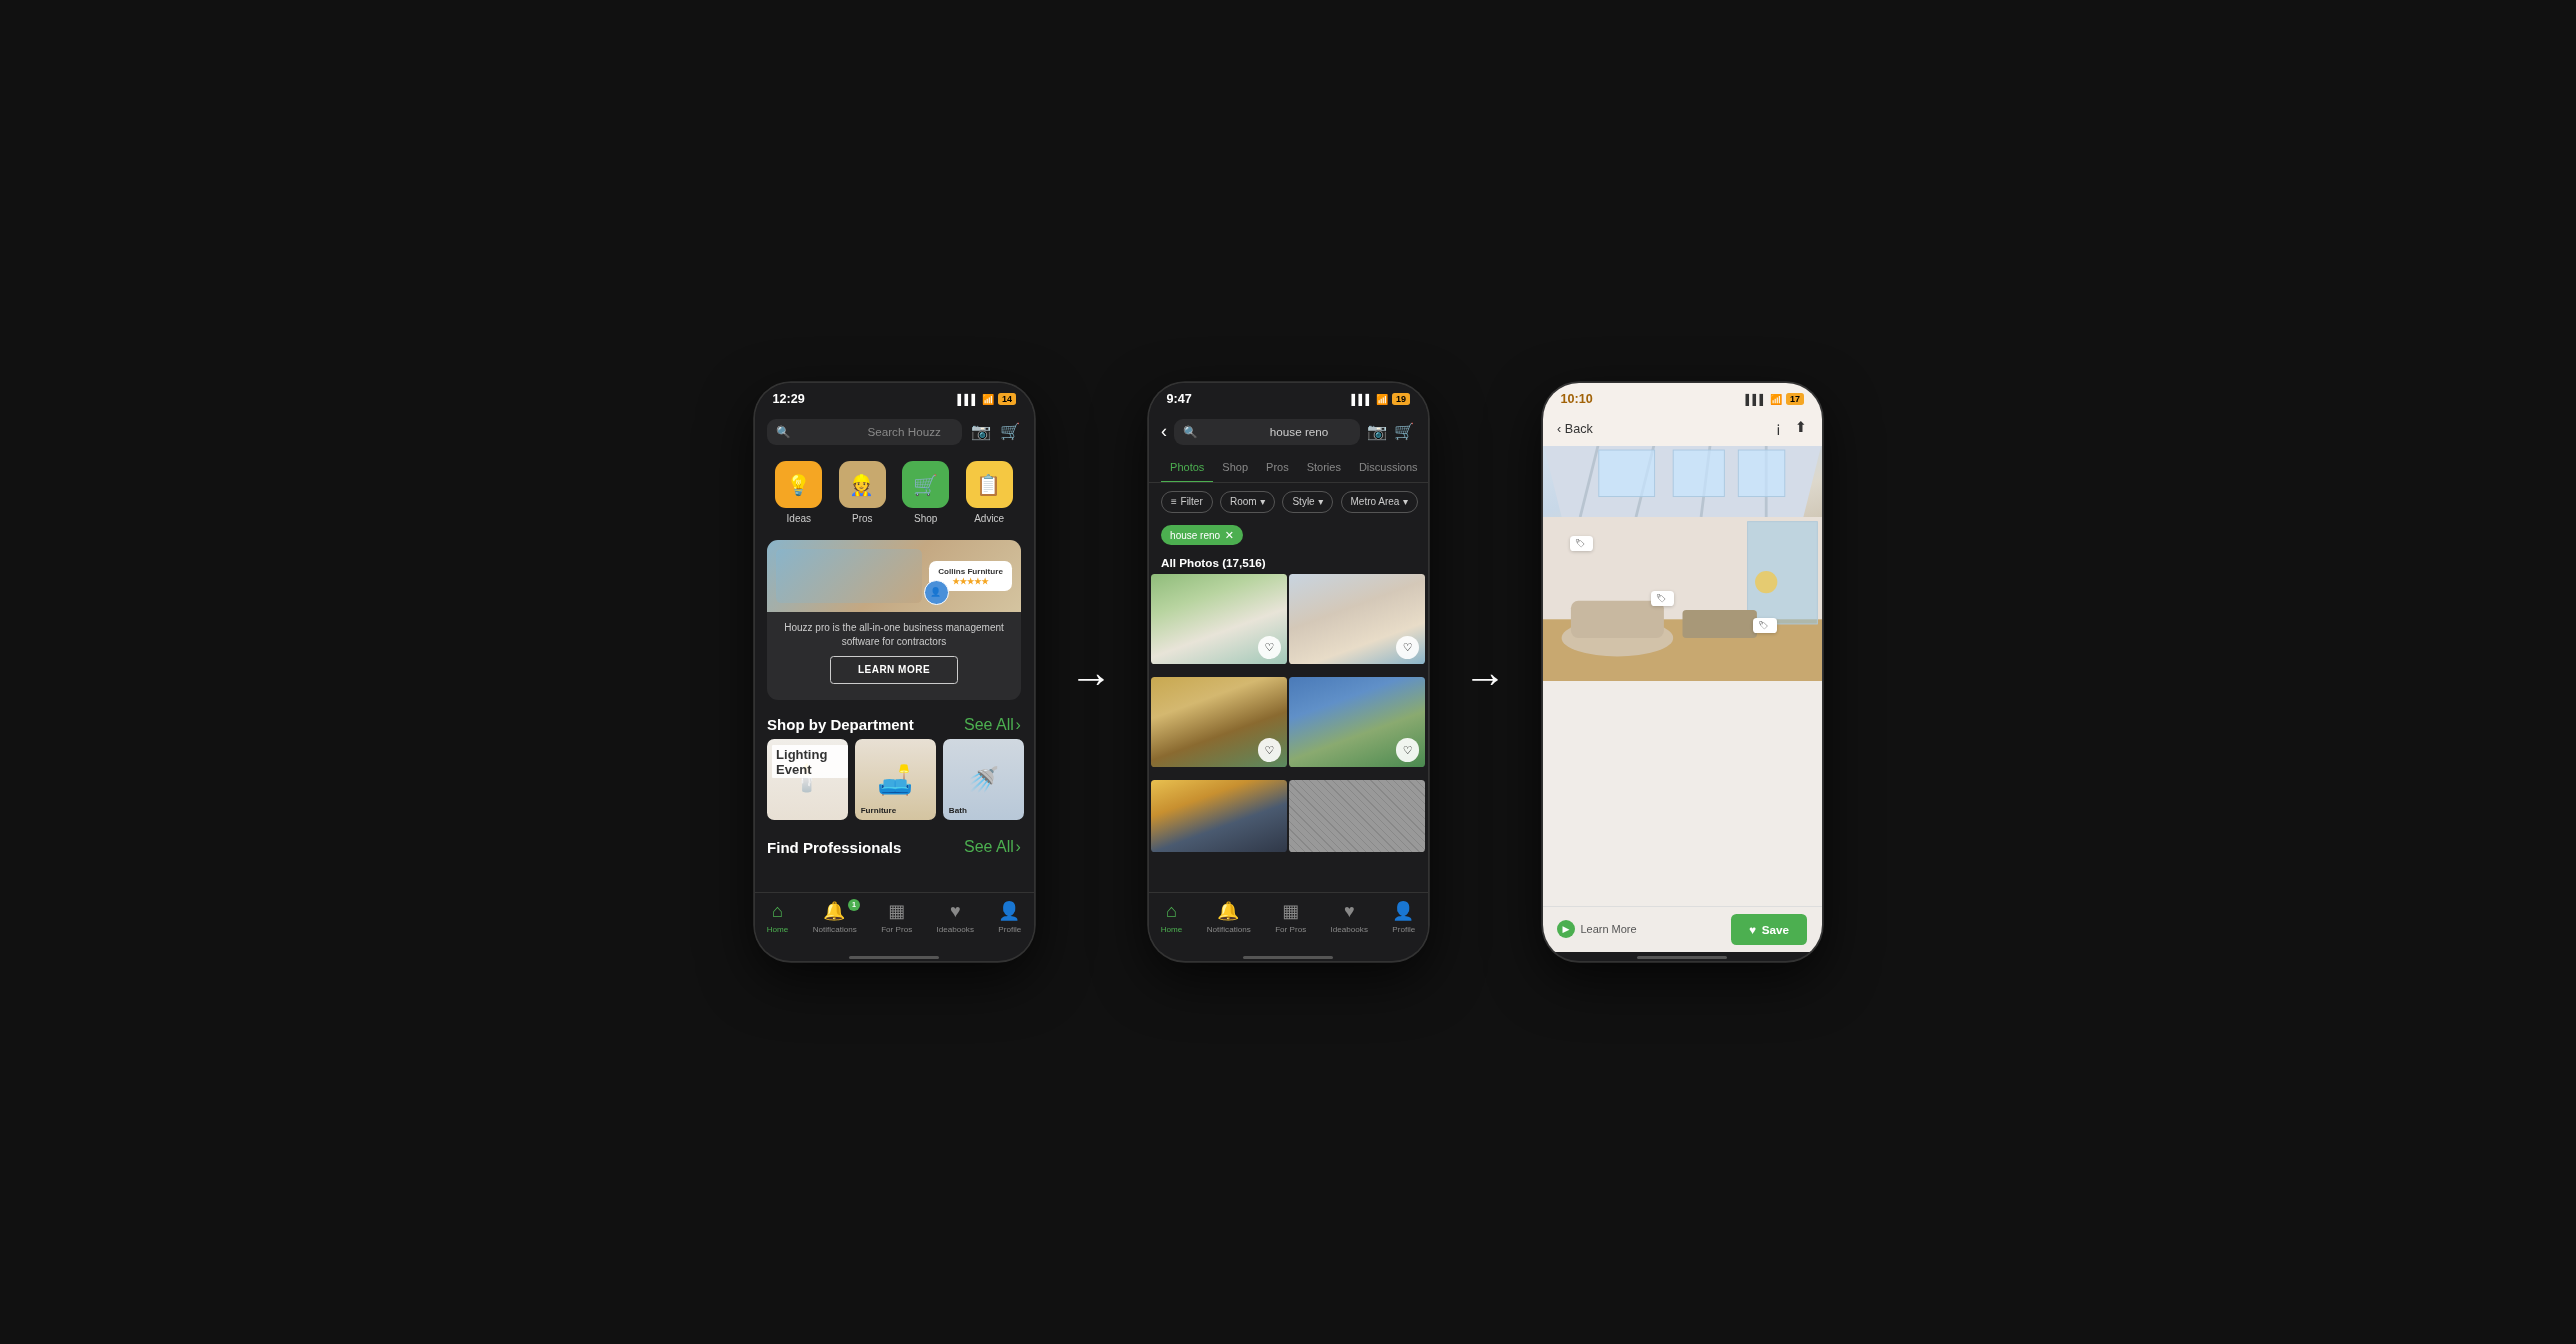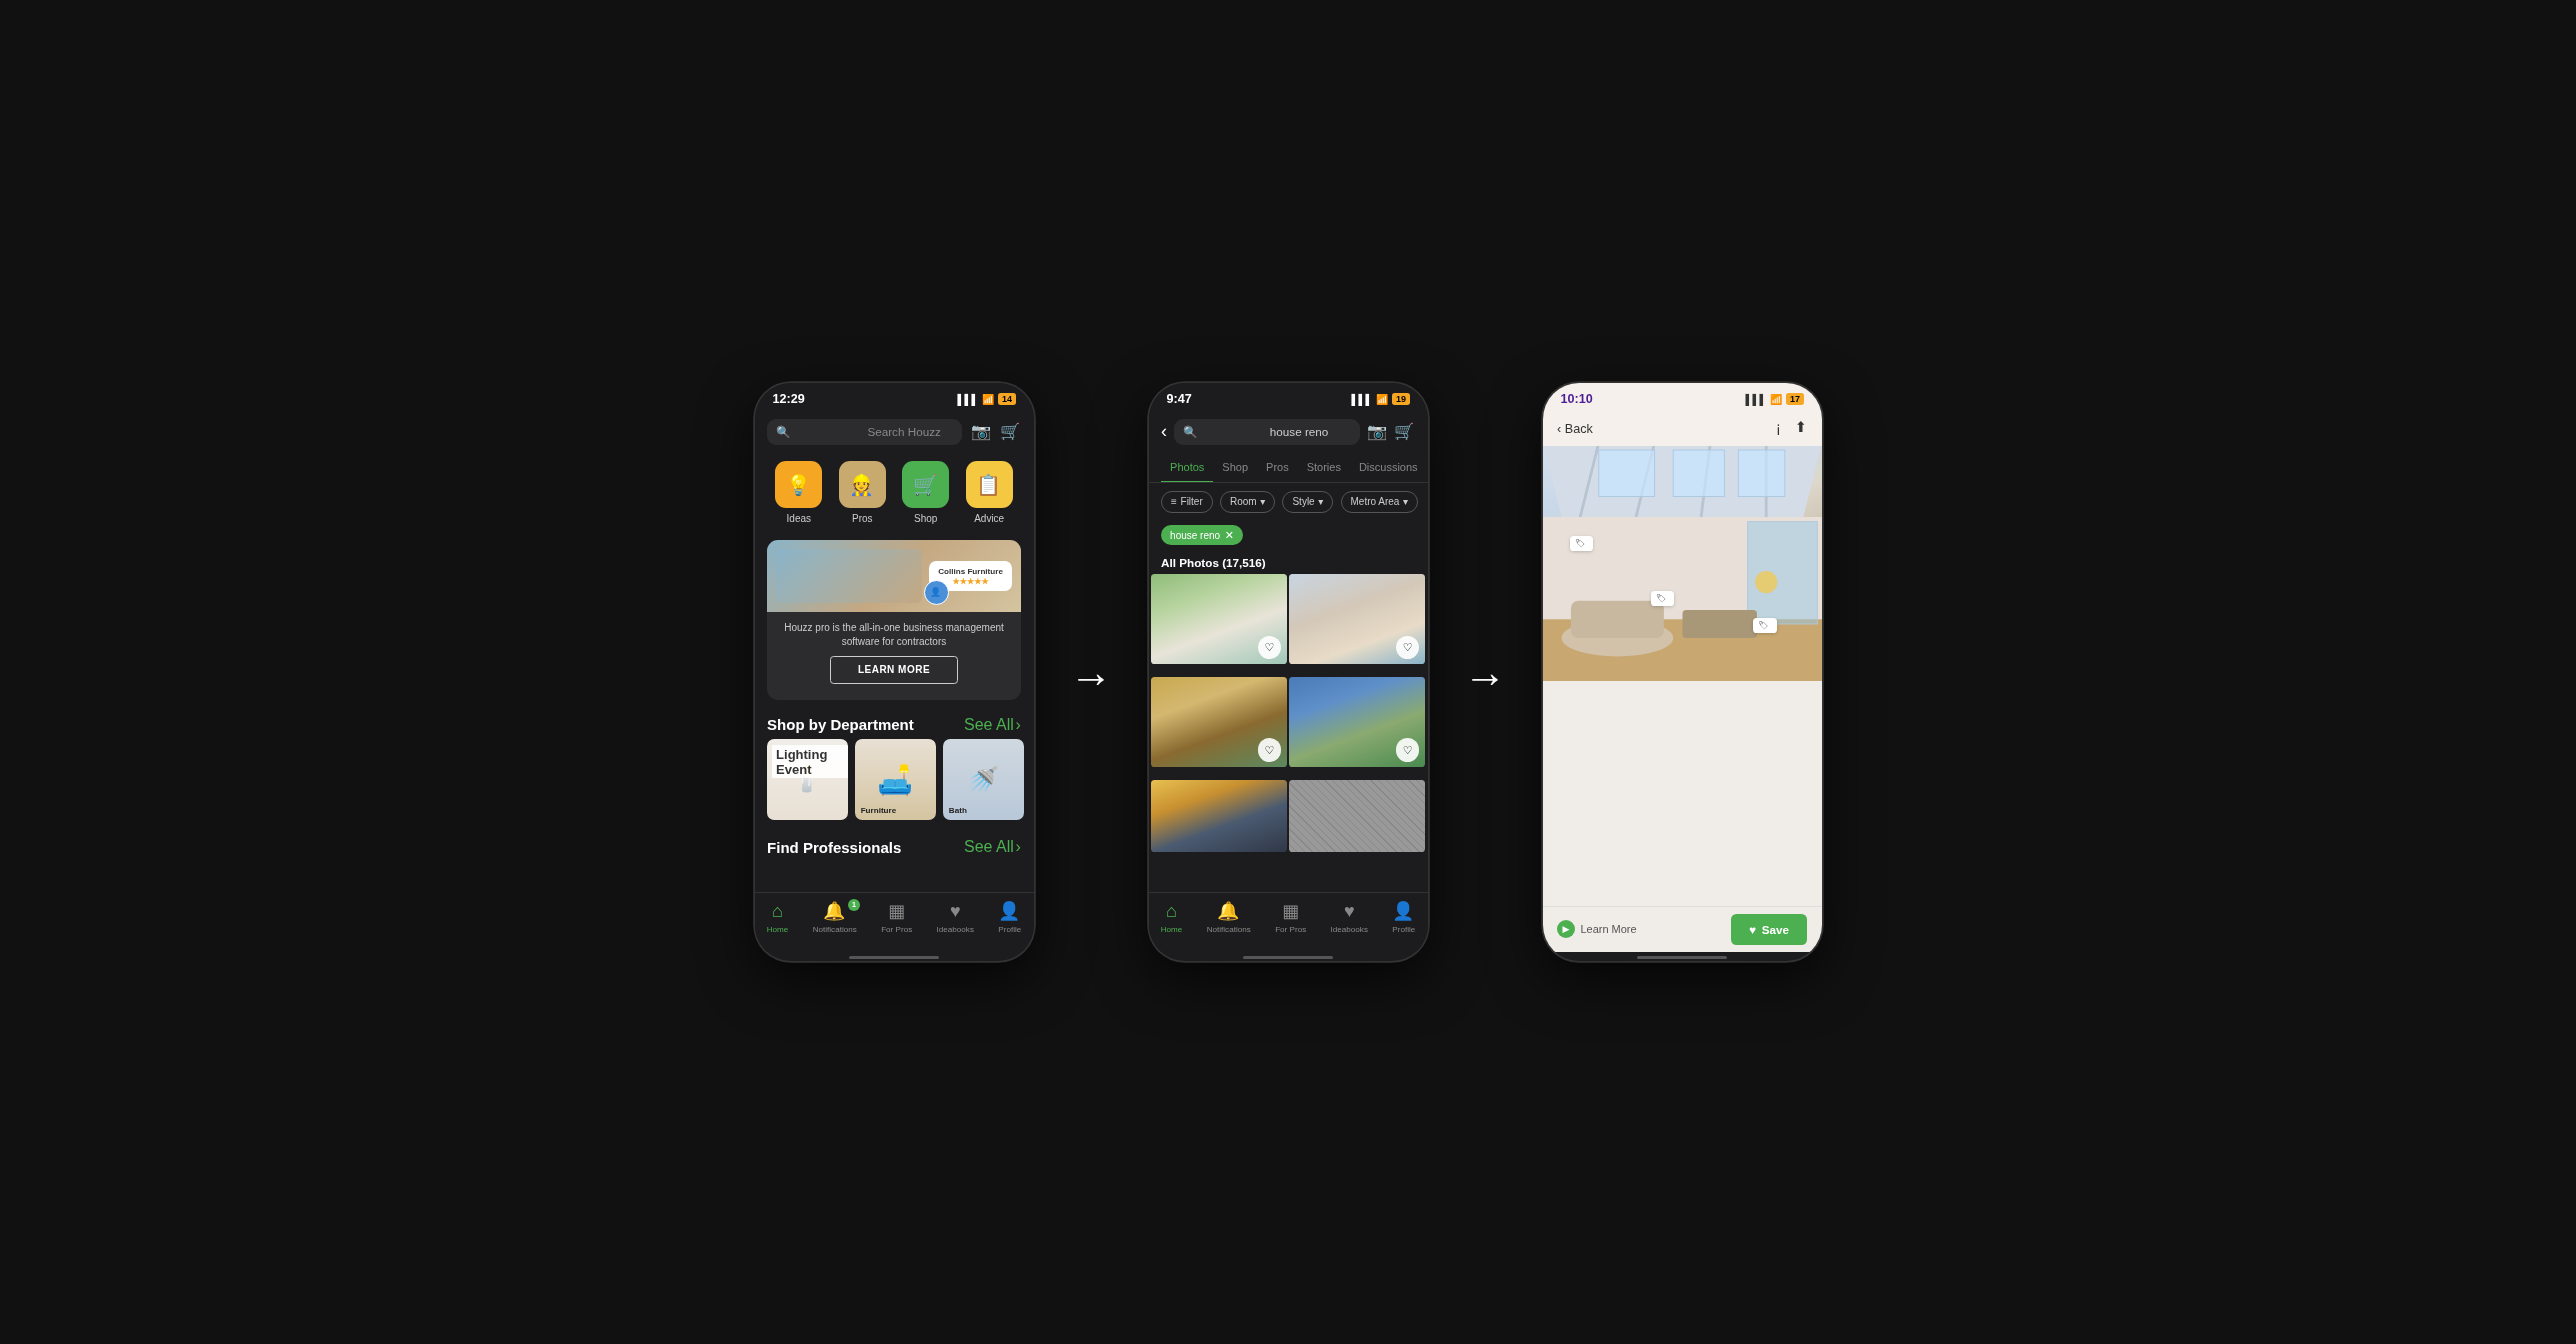--- a/index.html
+++ b/index.html
@@ -485,21 +485,21 @@
       height: 100%;
       background: linear-gradient(160deg, #d4e0ec 0%, #c8d8e8 20%, #ddd8cc 40%, #c8bca8 60%, #e8d8b8 80%, #b8c8d8 100%);
       position: relative;
       overflow: hidden;
     }
 
     .status-bar-light {
       background: #f5f0eb;
       color: #333;
     }
-    .status-bar-light .time { color: #4c1d95; }
+    .status-bar-light .time { color: #a16207; }
   </style>
 </head>
 <body>
 
 <div class="scene">
 
   <div class="phone">
 
     <div class="status-bar">
       <span class="time">12:29</span>

